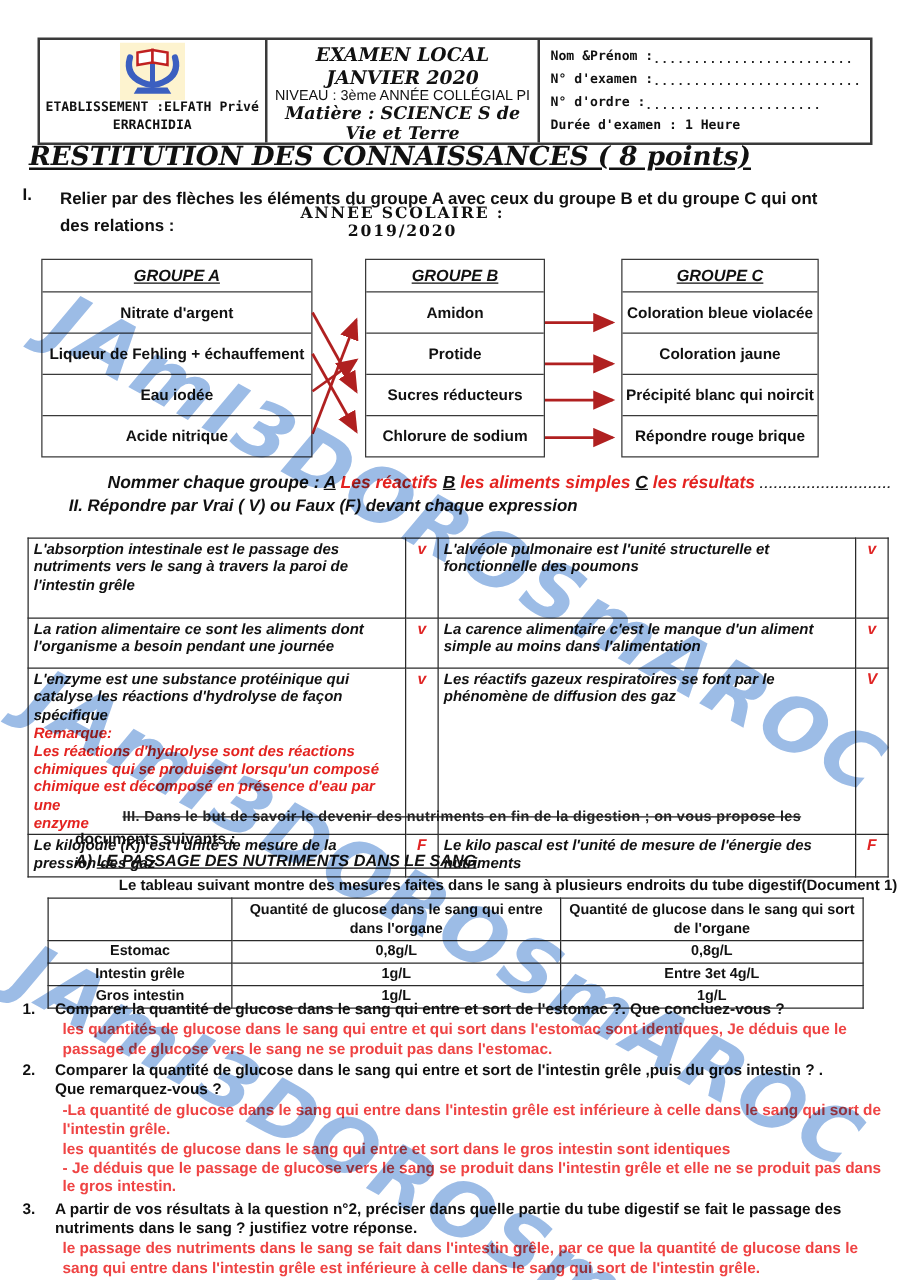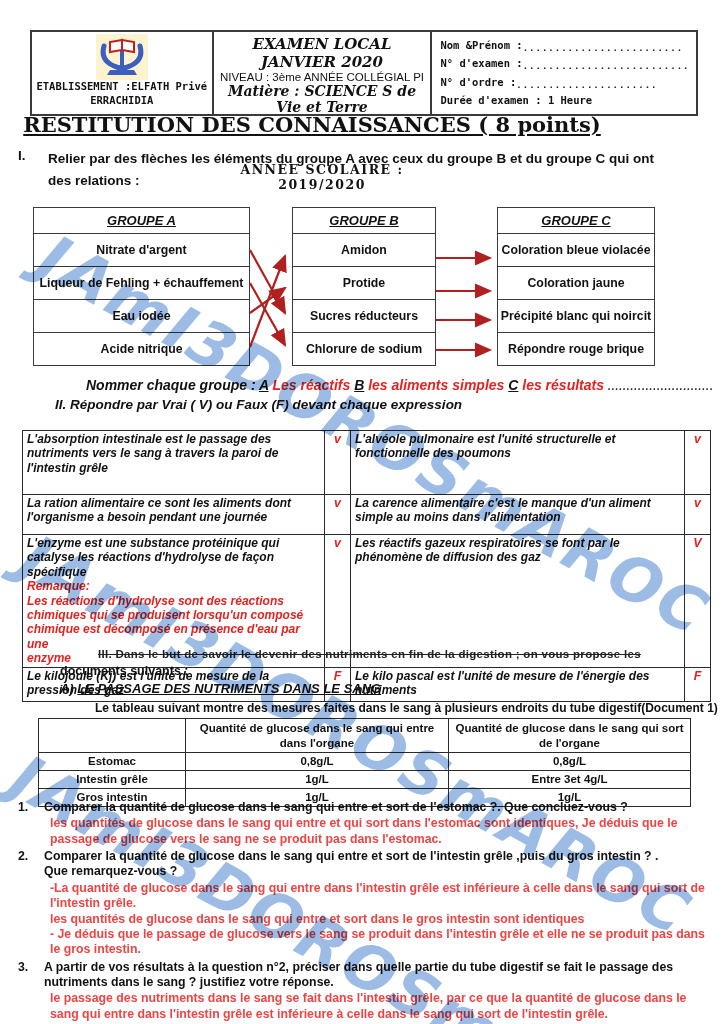--- a/index.html
+++ b/index.html
@@ -20,21 +20,21 @@
   .m1{font-family:"DejaVu Serif",serif;font-style:italic;font-weight:bold;font-size:15px;}
   .m2{font-weight:normal;font-size:11.5px;}
   .m3{font-family:"DejaVu Serif",serif;font-style:italic;font-weight:bold;font-size:14px;}
   .m4{font-family:"DejaVu Serif",serif;font-weight:bold;font-size:12.5px;letter-spacing:1.5px;margin-top:47px;}
   .hright{flex:1;padding:5px 6px 16px 8px;font-family:"DejaVu Sans Mono",monospace;font-weight:bold;
           font-size:10.5px;line-height:1.6;}
   .hline{display:flex;}
   .dots{flex:1;overflow:hidden;white-space:nowrap;font-size:9px;letter-spacing:1px;padding-top:4px;color:#222;}
   
   .title{position:absolute;left:0;top:112px;width:624px;text-align:center;
-         font-family:"DejaVu Serif",serif;font-weight:bold;font-size:21px;
+         font-family:"DejaVu Serif",serif;font-style:italic;font-weight:bold;font-size:21px;
          text-decoration:underline;}
   
   .sec1{position:absolute;left:18px;top:148px;width:690px;display:flex;font-weight:bold;font-size:13.5px;}
   .sec1 .num{width:30px;flex:none;}
   .sec1 .txt{width:628px;line-height:1.6;}
   
   .diagram{position:absolute;left:33px;top:207px;width:660px;height:170px;}
   .gtable{position:absolute;top:0;border:1.5px solid #3a3a3a;background:#fff;}
   .gta{left:0;width:215px;} .gtb{left:259px;width:142px;} .gtc{left:464px;width:156px;}
   .ghead{height:25px;display:flex;align-items:center;justify-content:center;

